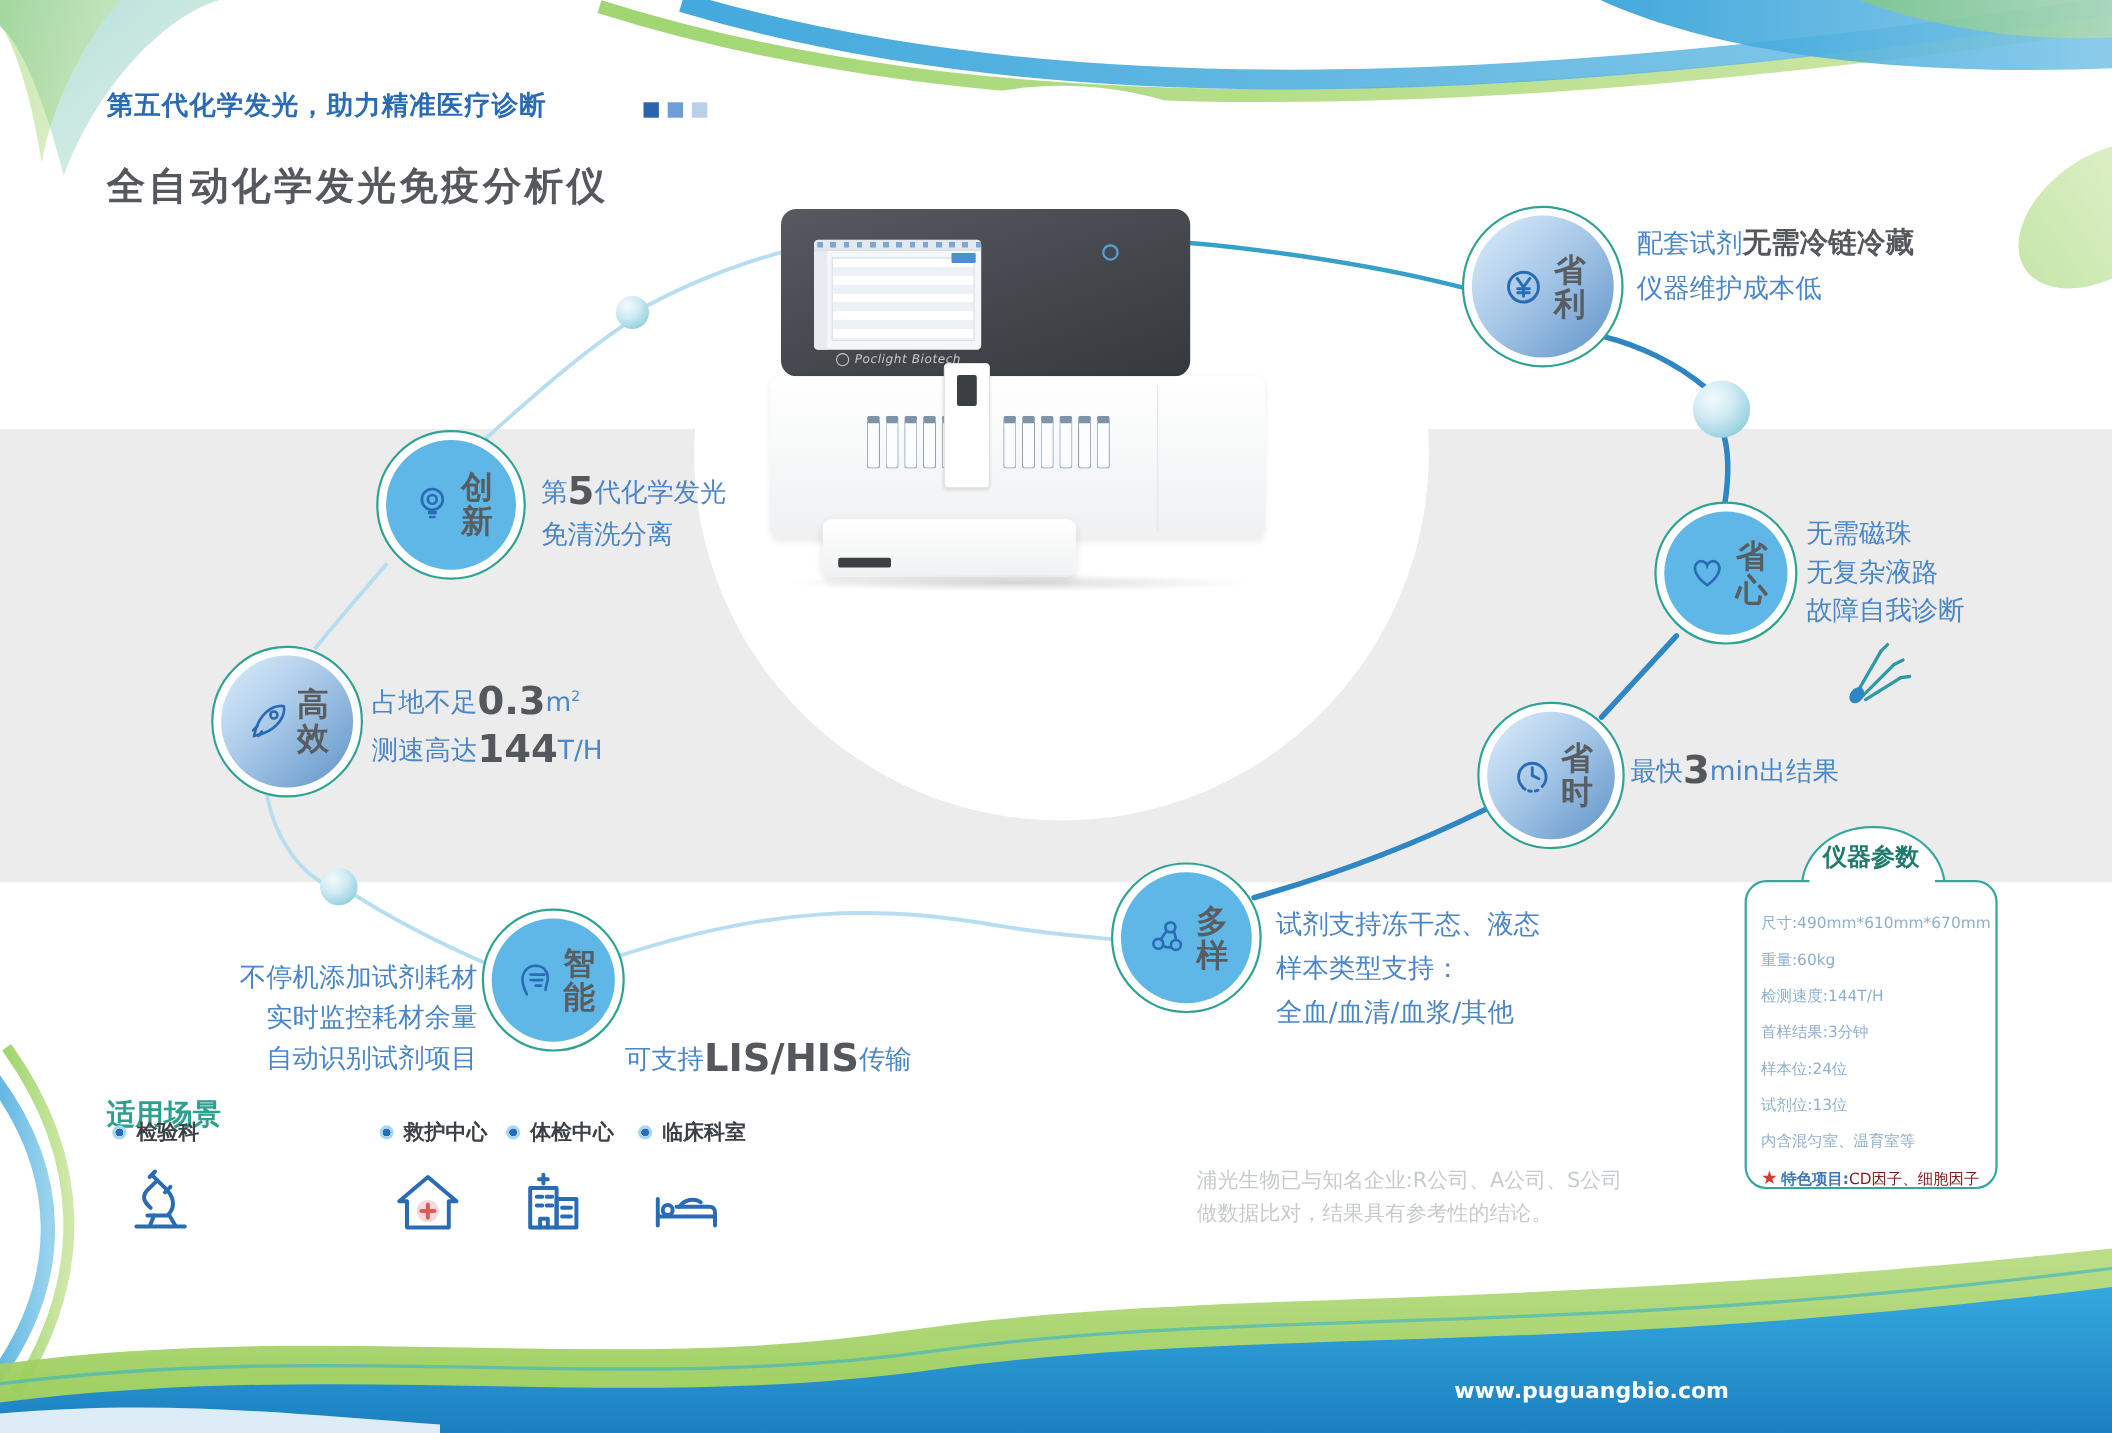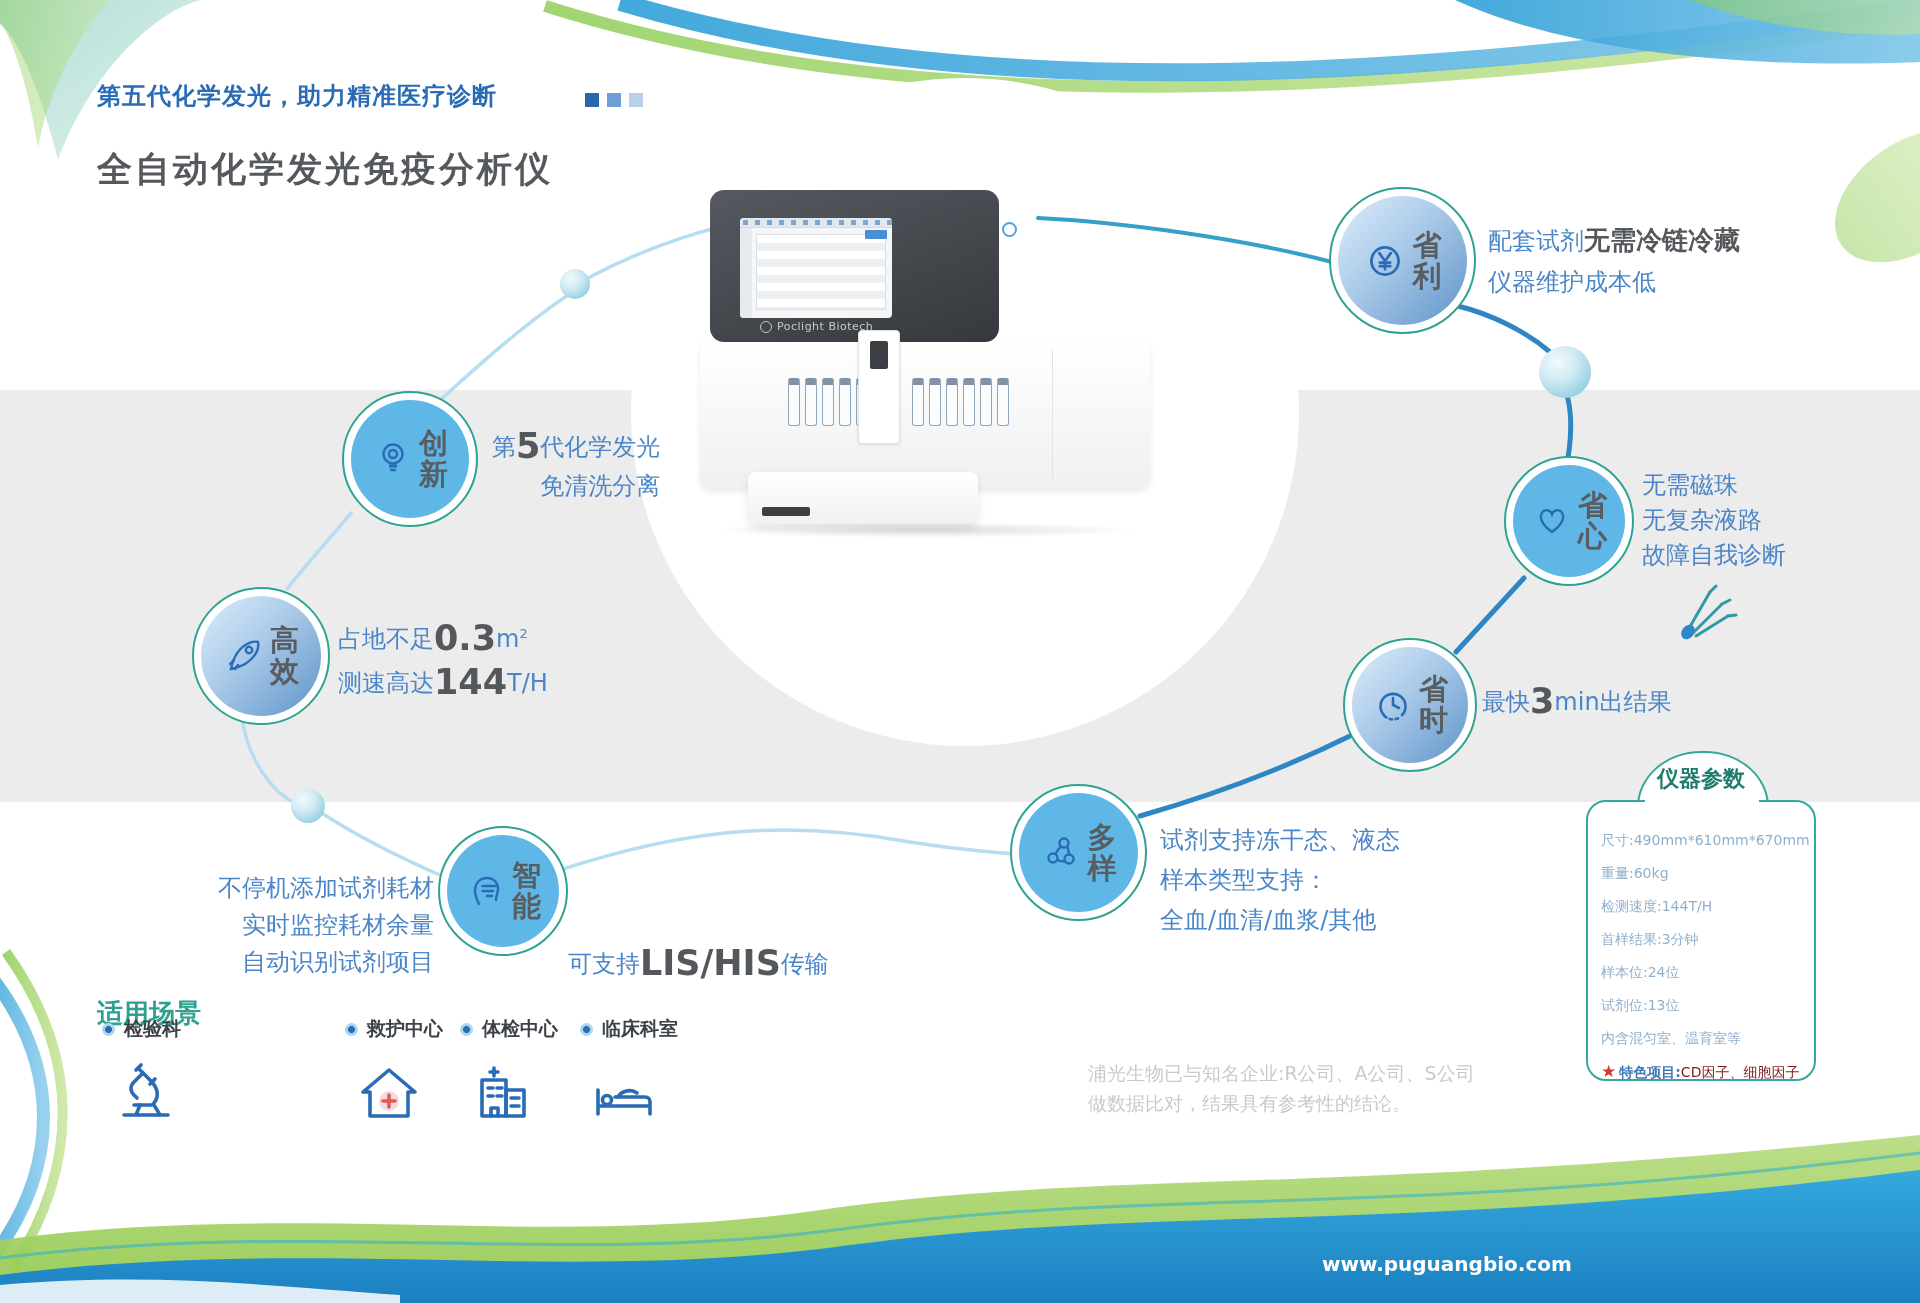--- a/index.html
+++ b/index.html
@@ -50,22 +50,22 @@
   .bullet{width:13px;height:13px;border-radius:50%;flex:0 0 auto;
           background:radial-gradient(circle,#2a6bb5 0 37%,#a9d7f2 40% 100%);}
   .scn-label{font-size:19px;font-weight:600;color:#3c4147;white-space:nowrap;}
   .scn-icon{margin:16px 0 0 8px;}
   
   .wm{position:absolute;left:1088px;top:1058px;font-size:19px;line-height:30px;color:#a6abb0;
       opacity:.62;z-index:4;white-space:nowrap;}
   .url{position:absolute;left:1322px;top:1252px;font-size:20px;font-weight:bold;color:#fff;z-index:6;}
   
   .machine{position:absolute;left:700px;top:190px;width:450px;height:350px;z-index:3;}
-  .m-top{position:absolute;left:10px;top:0;width:289px;height:152px;border-radius:14px;
-         background:linear-gradient(160deg,#565a60,#35393e);}
+  .m-top{position:absolute;left:10px;top:0;width:372px;height:152px;border-radius:14px;
+         background:linear-gradient(160deg,#565a60,#35393e);font-style:italic;}
   .m-screen{position:absolute;left:30px;top:28px;width:152px;height:100px;background:#f4f6f8;
             border-radius:4px;overflow:hidden;}
   .ms-bar{height:9px;background:#e3e8ee;border-bottom:1px solid #d3dae2;
           background-image:repeating-linear-gradient(90deg,#7aa7d6 0 5px,transparent 5px 12px);
           background-size:100% 5px;background-repeat:no-repeat;background-position:3px 2px;}
   .ms-side{position:absolute;left:0;top:10px;bottom:0;width:12px;background:#e7ebef;}
   .ms-table{position:absolute;left:16px;top:16px;right:6px;bottom:8px;border:1px solid #d9dfe5;
             background:repeating-linear-gradient(180deg,#ffffff 0 8px,#eef1f4 8px 16px);}
   .ms-btn{position:absolute;right:5px;top:12px;width:22px;height:9px;background:#4b8ed6;border-radius:1px;}
   .m-dot{position:absolute;left:292px;top:32px;width:11px;height:11px;border-radius:50%;
@@ -216,21 +216,21 @@
     <div class="badge-inner flat">
       <svg class="bicon" width="44" height="44" viewBox="0 0 44 44" fill="none" stroke="#2a6bb5" stroke-width="2.4" stroke-linecap="round">
         <circle cx="22" cy="17" r="9.5"></circle>
           <circle cx="22" cy="17" r="4"></circle>
         <path d="M18,27.5 h8 v3 h-8 z" fill="#2a6bb5" stroke="none"></path>
           <path d="M20,33 h4"></path>
       </svg>
       <span class="badge-label">创新</span>
     </div>
   </div>
-  <div class="ft" style="left:492px;top:428px;line-height:39px;text-align:right;">
+  <div class="ft" style="left:492px;top:428px;line-height:39px;">
     <div><span>第</span><span class="big">5</span><span>代化学发光</span></div>
     <div>免清洗分离</div>
   </div>
 
   <div class="badge" style="left:192px;top:587px;width:134px;height:134px;">
     <div class="badge-inner grad">
       <svg class="bicon" width="44" height="44" viewBox="0 0 44 44" fill="none" stroke="#2a6bb5" stroke-width="2.4" stroke-linecap="round">
         <path d="M9,35 C11,25 16,14 27,9 C33,7 36,8 36,8 C36,8 37,12 35,17 C30,28 19,33 9,35 Z"></path>
         <circle cx="27" cy="16" r="3.2"></circle>
           <path d="M12,26 L8,30 M16,31 L13,35"></path>
@@ -282,21 +282,21 @@
 
   <div class="badge" style="left:1329px;top:187px;width:143px;height:143px;">
     <div class="badge-inner grad">
       <svg class="bicon" width="46" height="46" viewBox="0 0 44 44" fill="none" stroke="#2a6bb5" stroke-width="2.6" stroke-linecap="round">
         <circle cx="22" cy="22" r="13"></circle>
         <path d="M16.5,14.5 L22,22 L27.5,14.5 M22,22 V30 M17,23.5 H27 M17,27 H27"></path>
       </svg>
       <span class="badge-label">省利</span>
     </div>
   </div>
-  <div class="ft" style="left:1488px;top:220px;line-height:41px;">
+  <div class="ft" style="left:1488px;top:202px;line-height:41px;font-family:Liberation Mono, monospace;">
     <div><span>配套试剂</span><span class="bigm">无需冷链冷藏</span></div>
     <div>仪器维护成本低</div>
   </div>
 
   <div class="badge" style="left:1504px;top:456px;width:126px;height:126px;">
     <div class="badge-inner flat">
       <svg class="bicon" width="44" height="44" viewBox="0 0 44 44" fill="none" stroke="#2a6bb5" stroke-width="2.4" stroke-linecap="round">
         <path d="M22,33 C11,25 8.5,17 13,12.5 C16.5,9.5 21,12 22,15 C23,12 27.5,9.5 31,12.5 C35.5,17 33,25 22,33 Z"></path>
       </svg>
       <span class="badge-label">省心</span>

